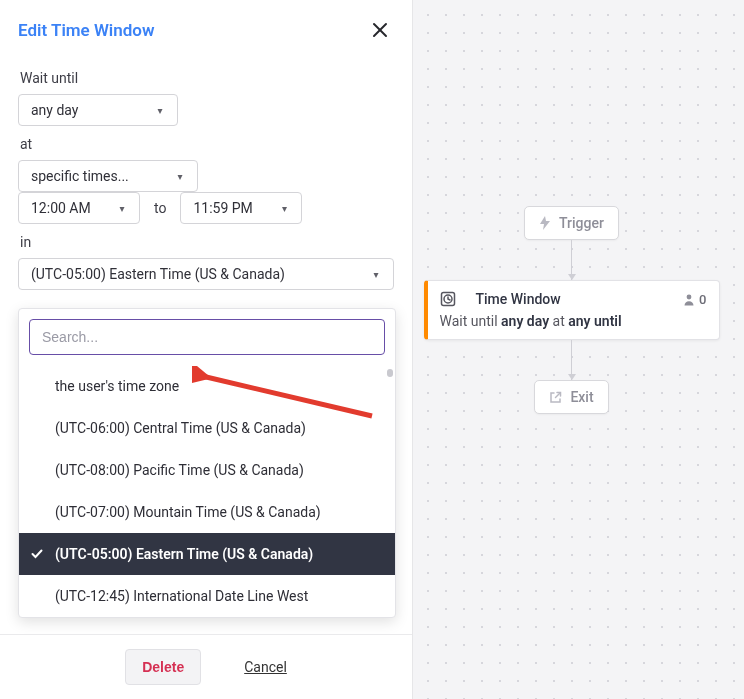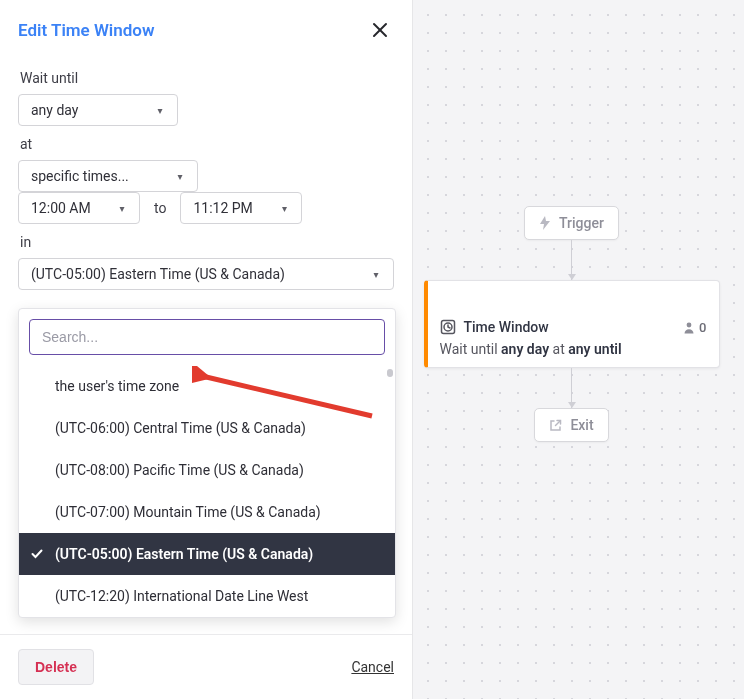--- a/index.html
+++ b/index.html
@@ -28,35 +28,35 @@
   .dropdown-search { padding: 10px; }
   .search-input { width: 100%; height: 36px; border: 1px solid #674ea7; border-radius: 4px; padding: 0 12px; font-size: 14px; color: #3b3b43; outline: none; }
   .search-input::placeholder { color: #9a9aa5; }
   .dropdown-list { max-height: 260px; overflow: auto; }
   .dd-item { padding: 13px 14px 13px 36px; font-size: 14px; color: #2e2e36; cursor: pointer; position: relative; }
   .dd-item.selected { background: #313543; color: #fff; font-weight: 600; }
   .dd-item.selected .check { position: absolute; left: 12px; top: 50%; transform: translateY(-50%); }
   .dd-scrollbar { position: absolute; right: 2px; top: 60px; width: 6px; height: 8px; background: #c9c9cf; border-radius: 3px; }
 
   
-  .panel-footer { margin-top: auto; display: flex; align-items: center; justify-content: space-between; padding: 14px 18px; border-top: 1px solid #eaeaec; }
+  .panel-footer { margin-top: auto; display: flex; align-items: center; justify-content: center; padding: 14px 18px; border-top: 1px solid #eaeaec; }
   .btn-delete { background: #f3f3f5; border: 1px solid #e1e1e5; color: #d53053; font-weight: 600; font-size: 14px; padding: 9px 16px; border-radius: 4px; cursor: pointer; }
   .footer-right { display: flex; align-items: center; gap: 18px; margin-left: 43px; }
   .link-cancel { color: #333; font-size: 14px; text-decoration: underline; cursor: pointer; }
   .btn-saved { background: #c9b7ec; color: #fff; font-weight: 600; font-size: 14px; padding: 9px 16px; border: none; border-radius: 4px; cursor: default; }
 
   
   .canvas { flex: 1; height: 100%; position: relative; background: #f4f4f6; }
   .dots { position: absolute; inset: 0; background-image: radial-gradient(#d6d6dc 1px, transparent 1px); background-size: 18px 18px; background-position: 6px 6px; }
   .flow { position: absolute; left: 0; right: 14px; top: 206px; display: flex; flex-direction: column; align-items: center; }
   .node-trigger { display: inline-flex; align-items: center; gap: 8px; padding: 8px 14px; border: 1px solid #d8d8dc; background: #fff; border-radius: 5px; color: #8e8e98; font-size: 14px; font-weight: 500; box-shadow: 0 1px 2px rgba(0,0,0,0.04); }
   .connector { width: 1px; height: 40px; background: #cfcfd5; position: relative; }
   .connector::after { content: ""; position: absolute; bottom: 0; left: 50%; transform: translateX(-50%); border-left: 4px solid transparent; border-right: 4px solid transparent; border-top: 6px solid #cfcfd5; }
   .card { width: 296px; background: #fff; border: 1px solid #e2e2e6; border-left: 4px solid #ff8a00; border-radius: 4px; box-shadow: 0 1px 3px rgba(0,0,0,0.06); padding: 10px 12px 10px 12px; }
-  .card-head { display: flex; gap: 8px; color: #313543; font-size: 14px; font-weight: 500; margin-top: 28px; }
+  .card-head { display: flex; gap: 20px; color: #313543; font-size: 14px; font-weight: 500; }
   .card-head .spacer { flex: 1; }
   .card-head .count { display: flex; align-items: center; gap: 4px; color: #6c6c76; font-size: 13px; font-weight: 500; }
   .card-body { margin-top: 6px; font-size: 14px; color: #56565f; }
   .card-body b { color: #313543; font-weight: 600; }
   .node-exit { display: inline-flex; align-items: center; gap: 8px; padding: 8px 14px; border: 1px solid #d8d8dc; background: #fff; border-radius: 5px; color: #8e8e98; font-size: 14px; font-weight: 500; box-shadow: 0 1px 2px rgba(0,0,0,0.04); }
 
   
   .arrow-anno { position: absolute; left: 192px; top: 366px; pointer-events: none; z-index: 40; }
 
   svg { display: block; }
@@ -92,21 +92,21 @@
           <span class="caret">▾</span>
         </div>
       </div>
       <div class="row" style="">
         <div class="select" style="min-width:122px">
           <span>12:00 AM</span>
           <span class="caret">▾</span>
         </div>
         <span class="to">to</span>
         <div class="select" style="min-width:122px">
-          <span>11:12 PM</span>
+          <span>11:59 PM</span>
           <span class="caret">▾</span>
         </div>
       </div>
 
       <div class="field-label">in</div>
       <div class="select select-full">
         <span>(UTC-05:00) Eastern Time (US &amp; Canada)</span>
         <span class="caret">▾</span>
       </div>
 
@@ -176,21 +176,21 @@
       <div class="dd-item"><span>(UTC-08:00) Pacific Time (US &amp; Canada)</span></div>
       <div class="dd-item"><span>(UTC-07:00) Mountain Time (US &amp; Canada)</span></div>
       <div class="dd-item selected">
         <span class="check">
           <svg width="12" height="10" viewBox="0 0 12 10" fill="none" stroke="#fff" stroke-width="2" stroke-linecap="round">
               <path d="M1.5 5 L4.5 8 L10.5 1.5"></path>
             </svg>
         </span>
         <span>(UTC-05:00) Eastern Time (US &amp; Canada)</span>
       </div>
-      <div class="dd-item"><span>(UTC-12:20) International Date Line West</span></div>
+      <div class="dd-item"><span>(UTC-12:45) International Date Line West</span></div>
     </div>
     <div class="dd-scrollbar"></div>
   </div>
 </div>
 
 <svg class="arrow-anno" width="190" height="60" viewBox="0 0 190 60">
   <defs>
     <marker id="ah" markerWidth="10" markerHeight="10" refX="2" refY="5" orient="auto">
       <path d="M0 5 L10 0 L10 10 Z" fill="#e23b2e"></path>
     </marker>

